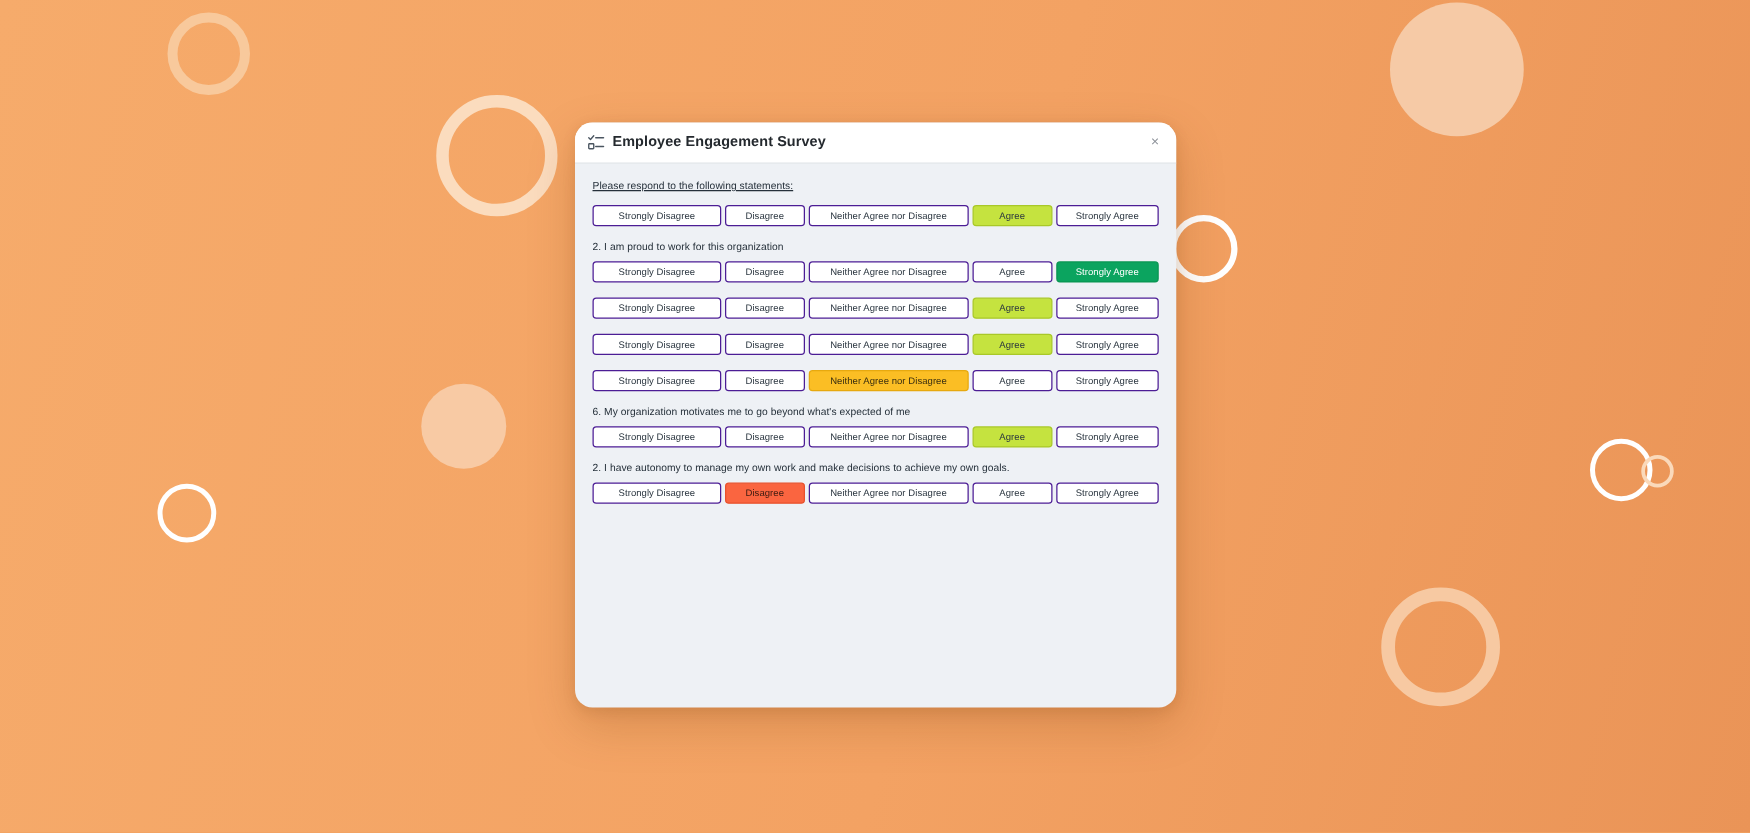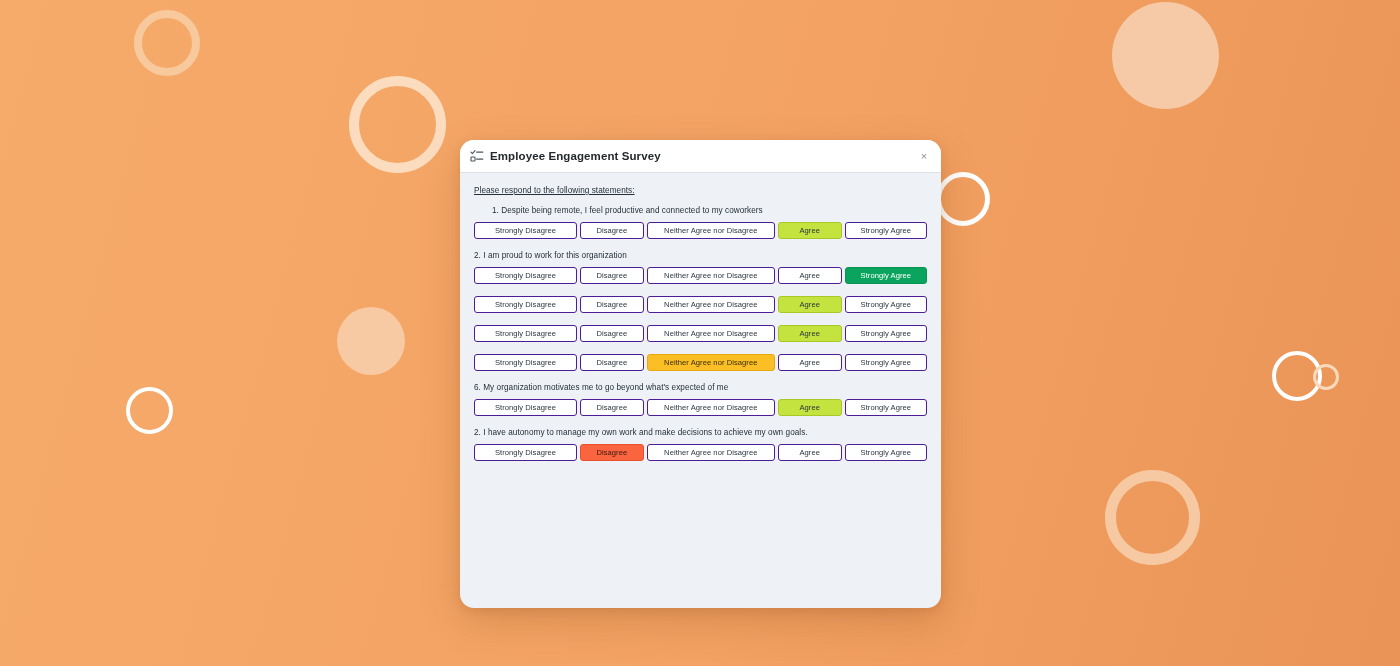--- a/index.html
+++ b/index.html
@@ -36,21 +36,20 @@
     top: 98px;
     width: 481px;
     height: 468px;
     background: #eef1f5;
     border-radius: 14px;
     box-shadow: 0 14px 38px rgba(120, 60, 10, 0.22),
                 0 3px 10px rgba(120, 60, 10, 0.13);
     overflow: hidden;
     display: flex;
     flex-direction: column;
-    margin-top: 42px;
   }
 
   #titlebar {
     height: 33px;
     flex: none;
     background: #ffffff;
     border-bottom: 1px solid #dfe3e8;
     display: flex;
     align-items: center;
     padding: 0 9px 0 10px;
@@ -188,21 +187,20 @@
       <line x1="6.6" y1="10.1" x2="12.8" y2="10.1" stroke="#4a5560" stroke-width="1.2" stroke-linecap="round"></line>
     </svg>
     <div id="dialog-title">Employee Engagement Survey</div>
     <button id="close-button">×</button>
   </div>
 
   <div id="dialog-body">
     <div id="intro-text">Please respond to the following statements:</div>
     <div id="questions">
         <div class="question-block">
-          <div class="question-text indent">1. Despite being remote, I feel productive and connected to my coworkers</div>
           <div class="option-row">
             <div class="option w-sd">Strongly Disagree</div>
             <div class="option w-d">Disagree</div>
             <div class="option w-n">Neither Agree nor Disagree</div>
             <div class="option w-a sel-agree">Agree</div>
             <div class="option w-sa">Strongly Agree</div>
           </div>
         </div>
         <div class="question-block">
           <div class="question-text">2. I am proud to work for this organization</div>

